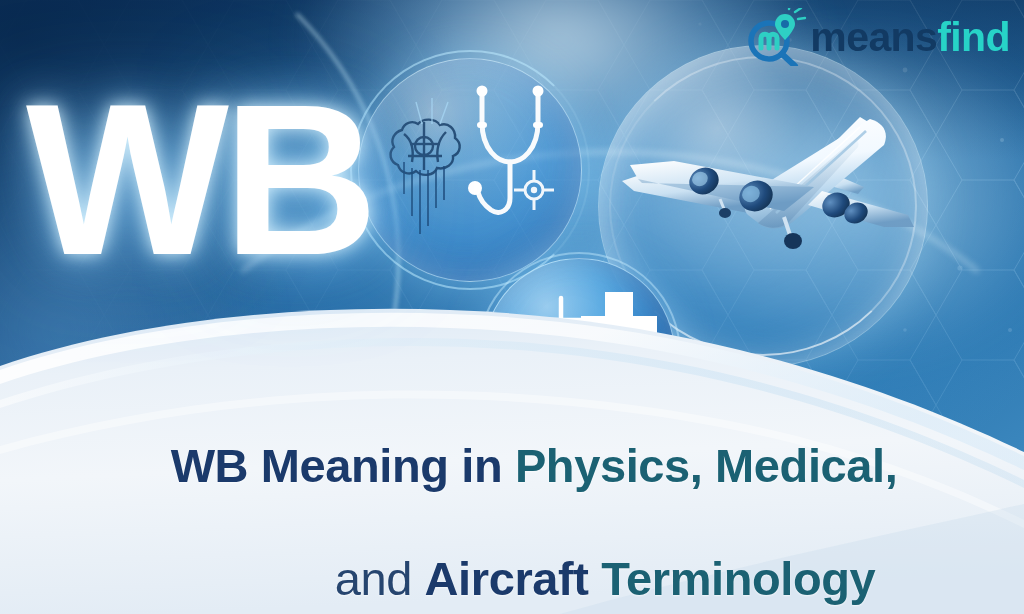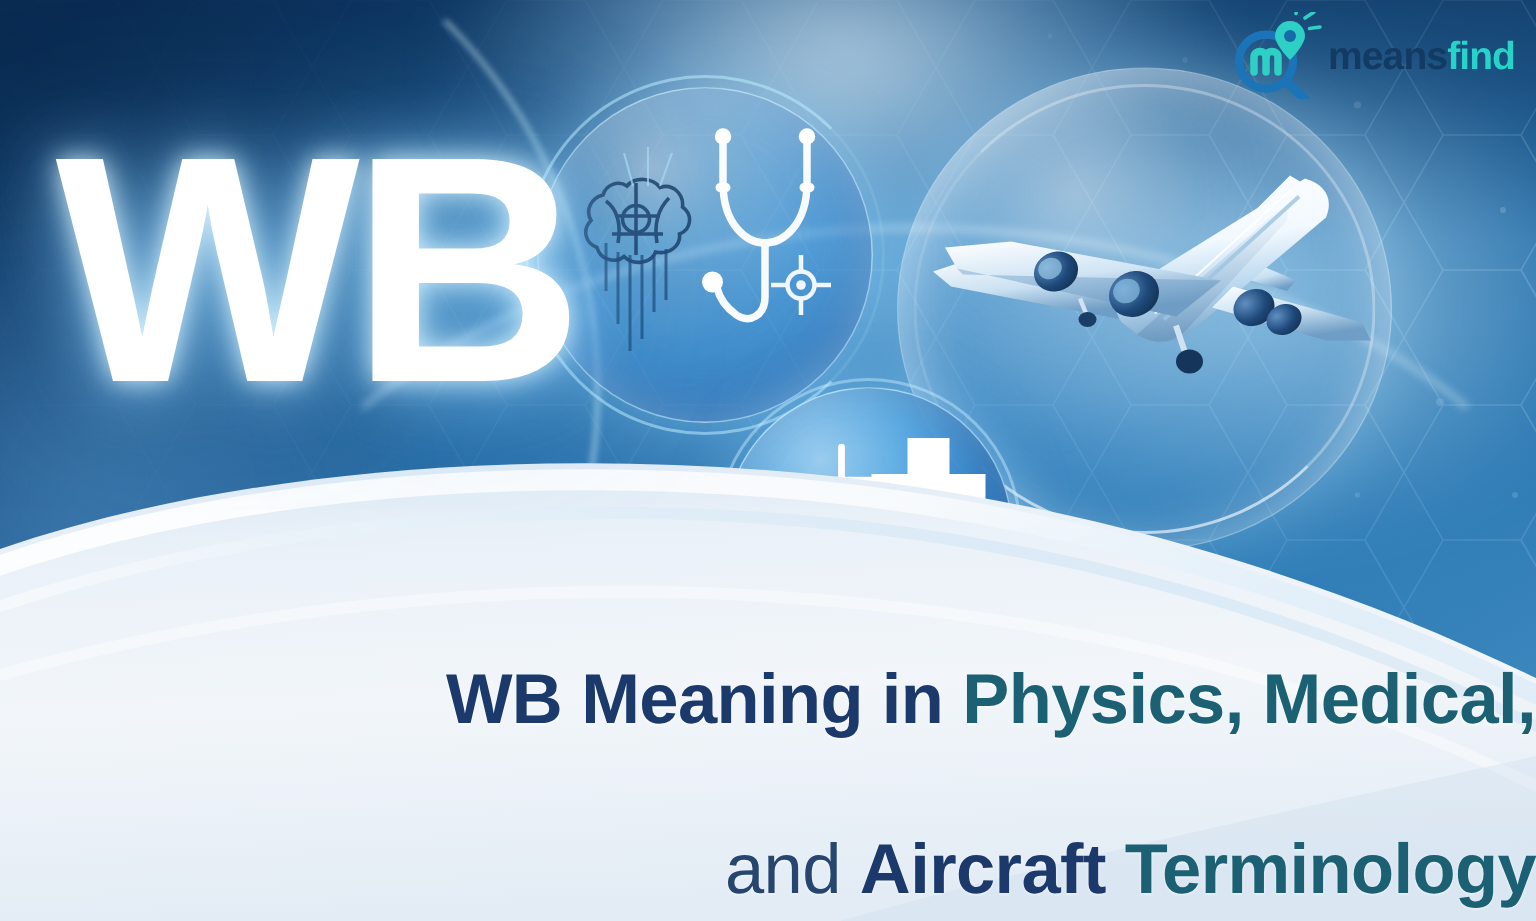--- a/index.html
+++ b/index.html
@@ -115,40 +115,39 @@
 
   
   #aircraft { position:absolute; left:608px; top:95px; width:312px; height:190px; }
 
   
   #wave-band { position:absolute; left:0; bottom:0; width:1024px; height:340px; }
 
   
   #logo { position:absolute; right:14px; top:8px; display:flex; align-items:center; gap:3px; }
   #logo-mark { width:62px; height:58px; display:block; }
-  #logo-text { font-size:26px; font-weight:700; letter-spacing:-.6px; line-height:1; white-space:nowrap; }
+  #logo-text { font-size:41px; font-weight:700; letter-spacing:-.6px; line-height:1; white-space:nowrap; }
   #logo-means { color:#123a63; }
   #logo-find  { color:#27d3c8; }
 
   
   #hero-wb {
     position:absolute; left:26px; top:72px;
     font-size:215px; font-weight:700; line-height:1;
     letter-spacing:-6px; color:#ffffff;
     text-shadow:
       0 0 18px rgba(215,242,255,.95),
       0 0 46px rgba(150,215,255,.80),
       0 0 96px rgba(110,190,250,.55);
-    margin-left: 11px;
   }
 
   
   #headline {
     position:absolute; left:0; right:0; top:434px;
-    text-align:right; padding-left:44px;
+    text-align:center; padding-left:44px;
     font-size:47px; line-height:1.38; letter-spacing:-.4px;
     text-shadow:0 1px 2px rgba(255,255,255,.65);
   }
   #headline .line { white-space:nowrap; }
   #headline .line2 { padding-left:142px;margin-top:48px; }
   .w-navy { color:#1b3a6b; font-weight:700; }
   .w-navy-light { color:#26456f; font-weight:400; }
   .w-teal { color:#1b6173; font-weight:700; }
 </style>
 </head>

